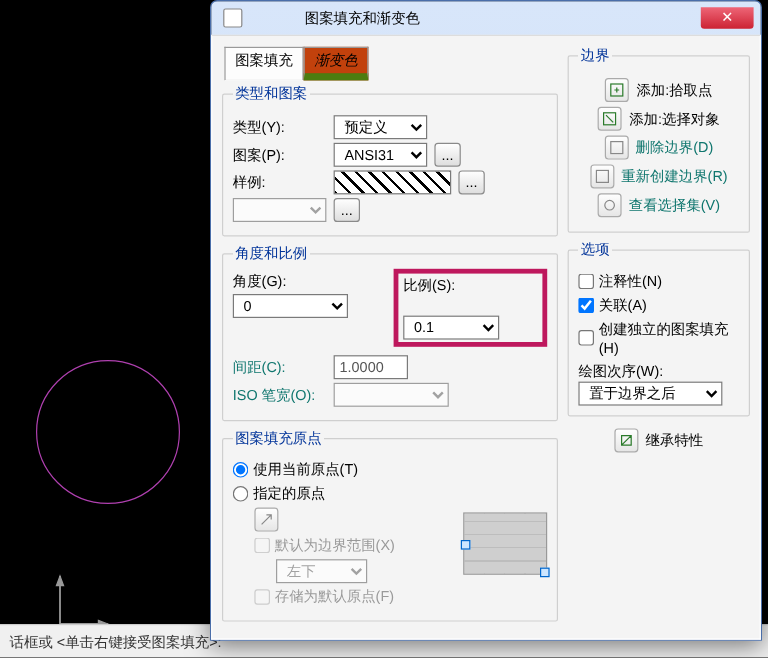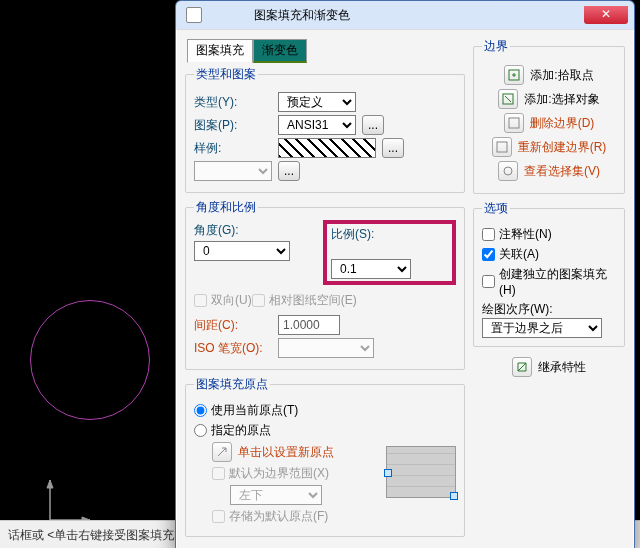--- a/index.html
+++ b/index.html
@@ -17,38 +17,38 @@
   .win { position: absolute; left: 175px; top: 0; width: 460px; background: linear-gradient(#d8e6fa,#c8dbf3); border: 1px solid #4a6ea9; border-radius: 6px 6px 0 0; box-shadow: 0 4px 20px rgba(0,0,0,.5); }
   .titlebar { height: 28px; display: flex; align-items: center; padding: 0 4px; }
   .titlebar .ico { width: 16px; height: 16px; background: #fff; border: 1px solid #888; border-radius: 2px; margin: 0 6px; }
   .title { color: #000; flex: 1; margin-left: 46px; }
   .closebtn { width: 44px; height: 18px; background: linear-gradient(#e67,#c23); color: #fff; text-align: center; border-radius: 0 0 3px 3px; line-height: 16px; margin-right: 2px; cursor: pointer; }
 
   .body { background: #f4f4f4; border: 1px solid #fff; border-top-color: #ddd; padding: 6px 8px 8px 8px; display: flex; gap: 8px; }
 
   .tabs { display: flex; gap: 0; margin: 2px 0 4px 2px; }
   .tab { padding: 2px 8px; border: 1px solid #999; background: #fdfdfd; border-bottom: 1px solid #f4f4f4; position: relative; top: 1px; cursor: pointer; }
-  .tab.inactive { background: #0f766e; border-bottom: 2px solid #4d7c0f; }
+  .tab.inactive { background: #c2410c; border-bottom: 6px solid #4d7c0f; font-style: italic; }
 
   .left { flex: 1; }
   .right { width: 152px; }
 
   fieldset { border: 1px solid #cfcfcf; border-radius: 2px; margin: 2px 0 6px 0; padding: 6px 8px 8px 8px; }
   legend { color: #003399; padding: 0 2px; }
 
   .row { display: flex; align-items: center; margin: 3px 0; gap: 6px; }
-  .lbl { width: 78px; color: #0c4a6e; }
-  .lbl.dis { color: #c2410c; }
+  .lbl { width: 78px; color: #000000; }
+  .lbl.dis { color: #0f766e; }
   select, input.txt { border: 1px solid #7a7a7a; height: 20px; padding: 0 4px; background: #fff; }
   .sel { width: 78px; }
   .sel.wide { width: 120px; }
   .swatch { width: 98px; height: 20px; border: 1px solid #7a7a7a; background: repeating-linear-gradient(45deg,#000 0 2px,#fff 2px 8px); }
   .dots { width: 22px; height: 20px; border: 1px solid #8a8a8a; background: linear-gradient(#fefefe,#dedede); text-align: center; line-height: 18px; cursor: pointer; border-radius: 3px; }
 
-  .halfrow { display: flex; }
+  .halfrow { display: flex; gap: 10px; }
   .half { flex: 1; }
   .half .lbl { display: block; margin-bottom: 2px; }
 
   .hl { border: 4px solid #be185d; padding: 2px 4px; margin: -2px 0 4px -2px; }
 
   .chk { display: flex; align-items: center; gap: 4px; margin: 3px 0; }
   .chk.dis { color: #9a9a9a; }
   input[type=checkbox], input[type=radio] { margin: 0; }
 
   .brick { width: 70px; height: 52px; border: 1px solid #999; background:
@@ -130,30 +130,20 @@
             <span class="lbl">角度(G):</span>
             <select class="sel" style="width:96px"><option>0</option></select>
           </div>
           <div class="half">
             <div class="hl">
               <span class="lbl">比例(S):</span><br>
               <select class="sel" style="width:80px"><option>0.1</option></select>
             </div>
           </div>
         </div>
-        <div class="halfrow">
-          <label class="chk dis">
-              <input type="checkbox" disabled="" style="">
-              <span>双向(U)</span>
-            </label>
-          <label class="chk dis">
-              <input type="checkbox" disabled="" style="">
-              <span>相对图纸空间(E)</span>
-            </label>
-        </div>
         <div class="row">
           <span class="lbl dis">间距(C):</span>
           <input class="txt" style="width: 62px;" disabled="" value="1.0000">
         </div>
         <div class="row">
           <span class="lbl dis">ISO 笔宽(O):</span>
           <select class="sel" disabled="" style="width:96px"></select>
         </div>
       </fieldset>
 
@@ -168,27 +158,26 @@
             <span>指定的原点</span>
           </label>
         <div style="margin-left:18px">
           <div class="brick"></div>
           <div class="row">
             <div class="ricon gray">
                 <svg width="12" height="12">
                   <path d="M2 10 L10 2 M6 2 H10 V6"></path>
                 </svg>
               </div>
-            <span class="lbl dis" style="width:auto">单击以设置新原点</span>
           </div>
           <label class="chk dis">
               <input type="checkbox" disabled="" style="">
               <span>默认为边界范围(X)</span>
             </label>
-          <select class="sel" disabled="" style="margin-left:18px;width:92px"><option>左下</option></select>
+          <select class="sel" disabled="" style="margin-left:18px;width:76px"><option>左下</option></select>
           <label class="chk dis">
               <input type="checkbox" disabled="" style="">
               <span>存储为默认原点(F)</span>
             </label>
         </div>
       </fieldset>
     </div>
 
     <div class="right">
       <fieldset>

